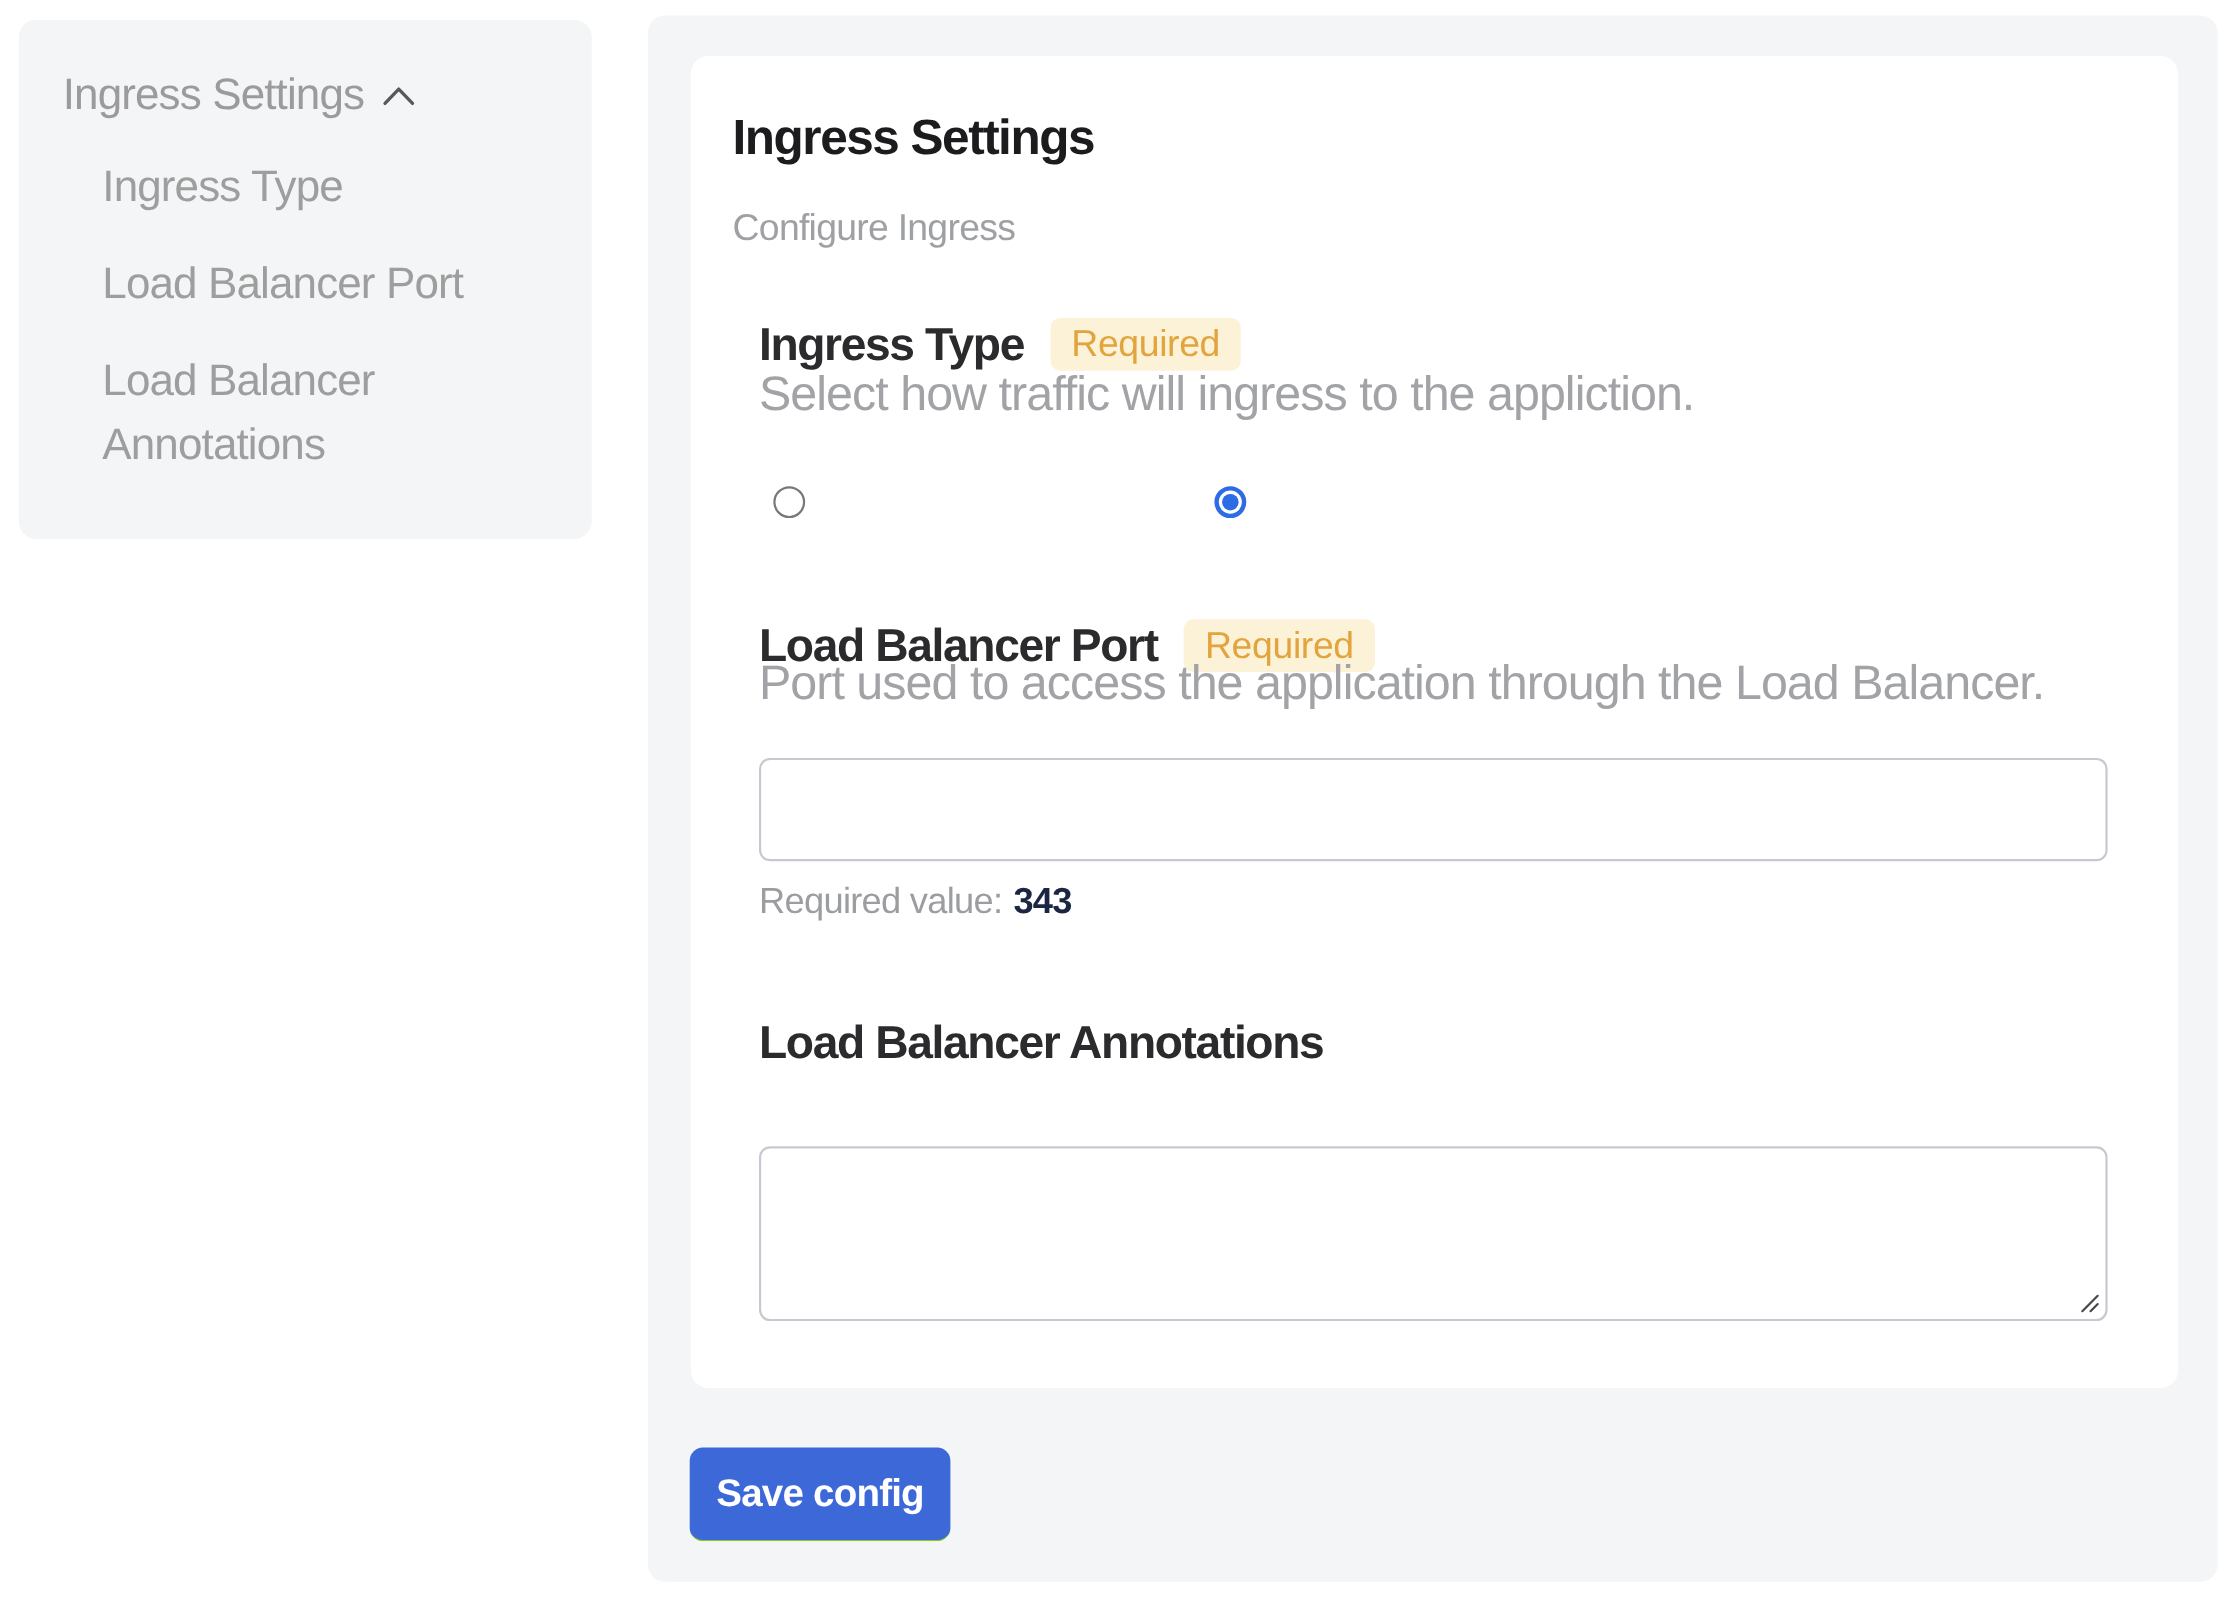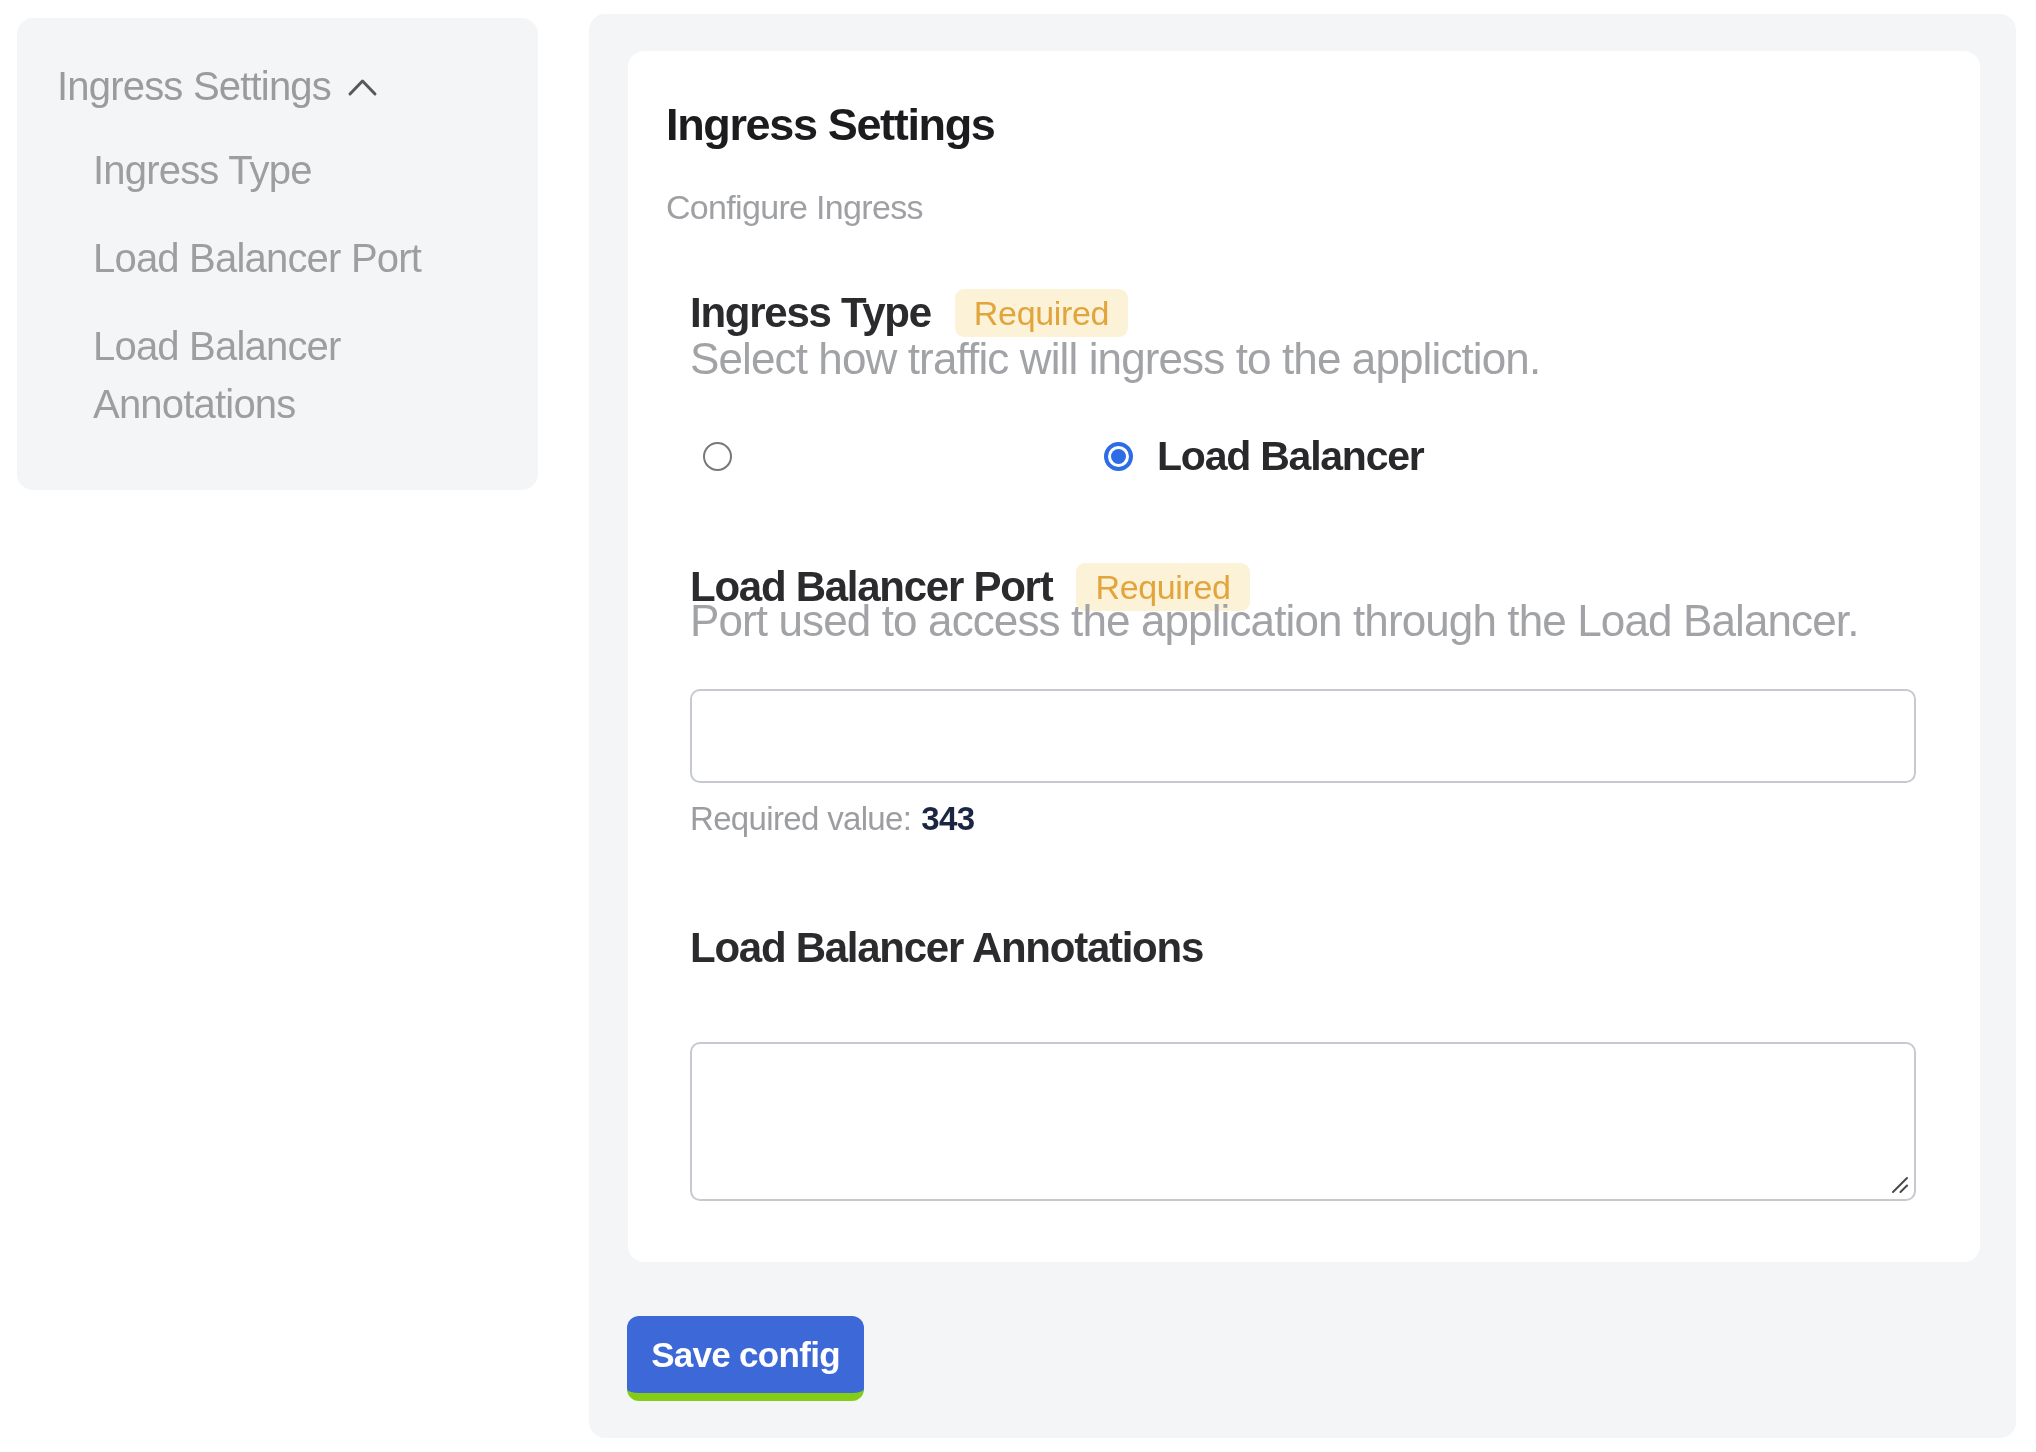--- a/index.html
+++ b/index.html
@@ -123,21 +123,21 @@
     font-size: 36px; color: #2b2b2e; padding: 16px 24px;
   }
   .resize-handle {
     position: absolute; right: 5px; bottom: 5px;
     pointer-events: none;
   }
   
   .save-button {
     position: absolute; left: 38px; top: 1302px;
     width: 237px; height: 85px;
-    background: #3d68d8; border: none; border-bottom: 8px solid #84cc16;
+    background: #3d68d8; border: none; border-bottom: 1px solid #84cc16;
     border-radius: 12px; cursor: pointer;
     display: flex; align-items: center; justify-content: center;
     font-family: "Liberation Sans", sans-serif;
     font-size: 35px; font-weight: 700; color: #ffffff;
     letter-spacing: -0.02em;
   }
 </style>
 </head>
 <body>
 
@@ -164,21 +164,20 @@
       <h2 class="field-label">Ingress Type</h2>
       <span class="badge">Required</span>
     </div>
     <p class="field-desc s1-desc">Select how traffic will ingress to the appliction.</p>
 
     <label class="radio-option opt-0">
       <span class="radio-circle"></span>
     </label>
     <label class="radio-option opt-1 selected">
       <span class="radio-circle"></span>
-      <span class="radio-label">Load Balancer</span>
     </label>
 
     <div class="heading-row s2-heading">
       <h2 class="field-label">Load Balancer Port</h2>
       <span class="badge">Required</span>
     </div>
     <p class="field-desc s2-desc">Port used to access the application through the Load Balancer.</p>
     <input class="port-input" type="text" value="" style="">
     <p class="default-line">
       <span>Required value:</span><span class="default-value">343</span>

